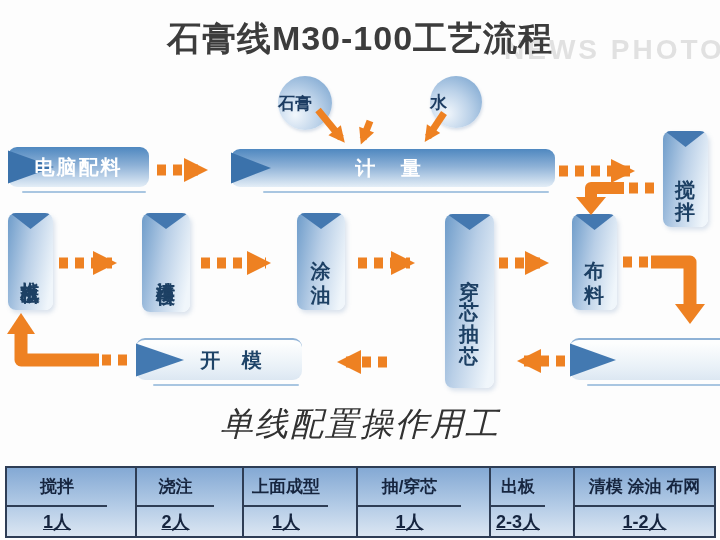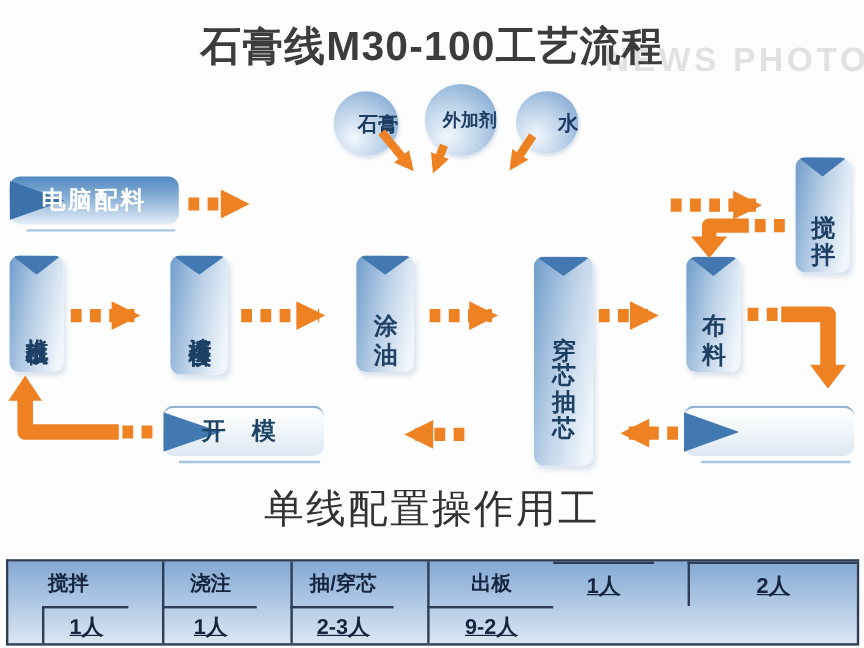--- a/index.html
+++ b/index.html
@@ -15,27 +15,27 @@
   .wm-photo{
     position:absolute;left:460px;top:34px;font-size:28px;font-weight:700;
     color:#cfcfcf;opacity:.6;letter-spacing:3px;white-space:nowrap;margin-left:44px;
   }
   .wm-company{
     position:absolute;left:428px;top:474px;font-size:27px;font-weight:700;
     color:rgba(255,255,255,.55);letter-spacing:4px;white-space:nowrap;z-index:6;
   }
   .section-title{
     position:absolute;top:402px;left:0;width:720px;text-align:center;
-    font-size:33px;font-weight:500;color:#323232;letter-spacing:2px;
+    font-size:33px;font-weight:500;color:#323232;letter-spacing:2px;font-style:italic;
   }
   
   .circle{
     position:absolute;border-radius:50%;
     background:radial-gradient(circle at 32% 72%, #f2f7fc 0%, #bcd2e9 45%, #6f9dcb 100%);
-    display:flex;align-items:center;justify-content:flex-end;
+    display:flex;align-items:center;justify-content:flex-start;
     box-shadow:1px 2px 3px rgba(110,140,180,.25);
   }
   .circle-label{font-size:17px;font-weight:700;color:#1c3c62;}
   .circle-label.small{font-size:15px;}
   
   .vbox{
     position:absolute;border-radius:8px;overflow:hidden;
     background:linear-gradient(100deg,#6e9cca 0%,#b9cfe7 45%,#f0f6fb 90%);
     display:flex;align-items:center;justify-content:center;
     box-shadow:2px 3px 4px rgba(120,150,190,.25);
@@ -58,20 +58,21 @@
     display:flex;align-items:center;justify-content:center;
   }
   .hbar::after{
     content:"";position:absolute;left:10%;right:2%;bottom:-6px;height:2px;
     background:#a9c6e1;border-radius:1px;
   }
   .bar-blue{background:linear-gradient(180deg,#4f88c0 0%,#8cb0d6 45%,#e4eef7 100%);}
   .bar-light{
     background:linear-gradient(180deg,#fdfefe 8%,#e8f0f7 70%,#dce7f2 100%);
     border-top:2px solid #8fb2d6;
+    padding-left:32px;
   }
   .ltri{
     position:absolute;left:0;top:0;height:100%;background:#3b72ab;
     clip-path:polygon(0 9%,100% 50%,0 91%);
   }
   .bar-light .ltri{background:#4379b1;}
   .hlabel{position:relative;z-index:2;font-size:20px;font-weight:700;line-height:1;}
   .white{color:#ffffff;letter-spacing:2px;text-align:right;}
   .lsp{letter-spacing:10px;}
   .navy{color:#1e4468;letter-spacing:8px;}
@@ -97,32 +98,33 @@
 <body>
 
 <div id="stage">
 
   <div class="wm-photo">NEWS PHOTO</div>
   <div class="title">石膏线M30-100工艺流程</div>
 
   <div class="circle" style="left:278px;top:76px;width:54px;height:54px">
     <span class="circle-label">石膏</span>
   </div>
-  <div class="circle" style="left:354px;top:70px;width:60px;height:60px">
-    <span class="circle-label small">外加剂</span>
-  </div>
   <div class="circle" style="left:430px;top:76px;width:52px;height:52px">
     <span class="circle-label">水</span>
   </div>
 
   <div class="hbar bar-blue" style="left:8px;top:147px;width:141px;height:40px">
     <div class="ltri" style="width:46px"></div>
     <span class="hlabel white">电脑配料</span>
   </div>
 
+  <div class="hbar bar-blue" style="left:231px;top:149px;width:324px;height:38px">
+    <div class="ltri" style="width:40px"></div>
+    <span class="hlabel white lsp">计 量</span>
+  </div>
 
   <div class="hbar bar-light" style="left:136px;top:338px;width:134px;height:40px">
     <div class="ltri" style="width:48px"></div>
     <span class="hlabel navy">开 模</span>
   </div>
 
   <div class="hbar bar-light" style="left:570px;top:338px;width:142px;height:40px">
     <div class="ltri" style="width:46px"></div>
   </div>
 
@@ -198,24 +200,26 @@
       <polygon points="675,304 705,304 690,324"></polygon>
       <polygon points="7,334 35,334 21,313"></polygon>
     </g>
   </svg>
 
   <div class="section-title">单线配置操作用工</div>
 
   <div class="staff-table">
     <div class="cell th">搅拌</div>
     <div class="cell th bl">浇注</div>
+    <div class="cell th bl">上面成型</div>
     <div class="cell th bl">抽/穿芯</div>
     <div class="cell th bl">出板</div>
+    <div class="cell th bl">清模 涂油 布网</div>
     <div class="cell td">1人</div>
     <div class="cell td bl">2人</div>
     <div class="cell td bl">1人</div>
     <div class="cell td bl">1人</div>
     <div class="cell td bl">2-3人</div>
-    <div class="cell td bl">9-2人</div>
+    <div class="cell td bl">1-2人</div>
   </div>
 
 
 </div>
 
 </body></html>

